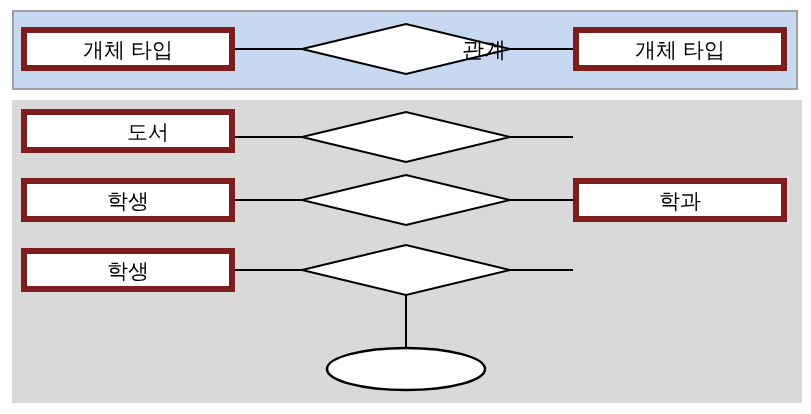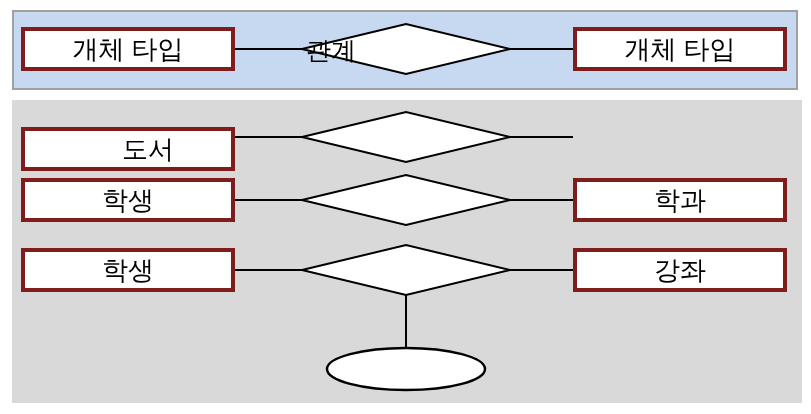--- a/index.html
+++ b/index.html
@@ -33,42 +33,42 @@
     position: absolute;
     left: 0; top: 0;
     width: 811px; height: 414px;
     pointer-events: none;
   }
   .entity-box {
     position: absolute;
     box-sizing: border-box;
     width: 214px; height: 44px;
     background: #ffffff;
-    border: 4px solid #7f1d1d;
+    border: 6px solid #7f1d1d;
     display: flex;
     align-items: center;
     justify-content: center;
-    font-size: 26px;
+    font-size: 21px;
     line-height: 1;
     white-space: nowrap;
   }
   .col-left  { left: 21px; }
   .col-right { left: 573px; }
   .row-legend { top: 27px; }
-  .row-1 { top: 127px; padding-left: 40px; }
+  .row-1 { top: 109px; padding-left: 40px; }
   .row-2 { top: 178px; }
   .row-3 { top: 248px; }
   .shape-label {
     position: absolute;
     left: 306px;
     width: 200px;
     height: 24px;
     line-height: 24px;
-    text-align: left;
-    font-size: 25px;
+    text-align: right;
+    font-size: 22px;
     white-space: nowrap;
   }
   .lbl-legend { top: 38px; }
   .lbl-1 { top: 126px; }
   .lbl-2 { top: 189px; }
   .lbl-3 { top: 259px; }
   .lbl-attr { top: 357px; }
 </style>
 </head>
 <body>
@@ -103,16 +103,15 @@
   <div class="entity-box col-left row-legend">개체 타입</div>
   <div class="shape-label lbl-legend">관계</div>
   <div class="entity-box col-right row-legend">개체 타입</div>
 
   <div class="entity-box col-left row-1">도서</div>
 
   <div class="entity-box col-left row-2">학생</div>
   <div class="entity-box col-right row-2">학과</div>
 
   <div class="entity-box col-left row-3">학생</div>
-  <div class="entity-box col-right row-3">강좌</div>
 
 
 </div>
 
 </body></html>

